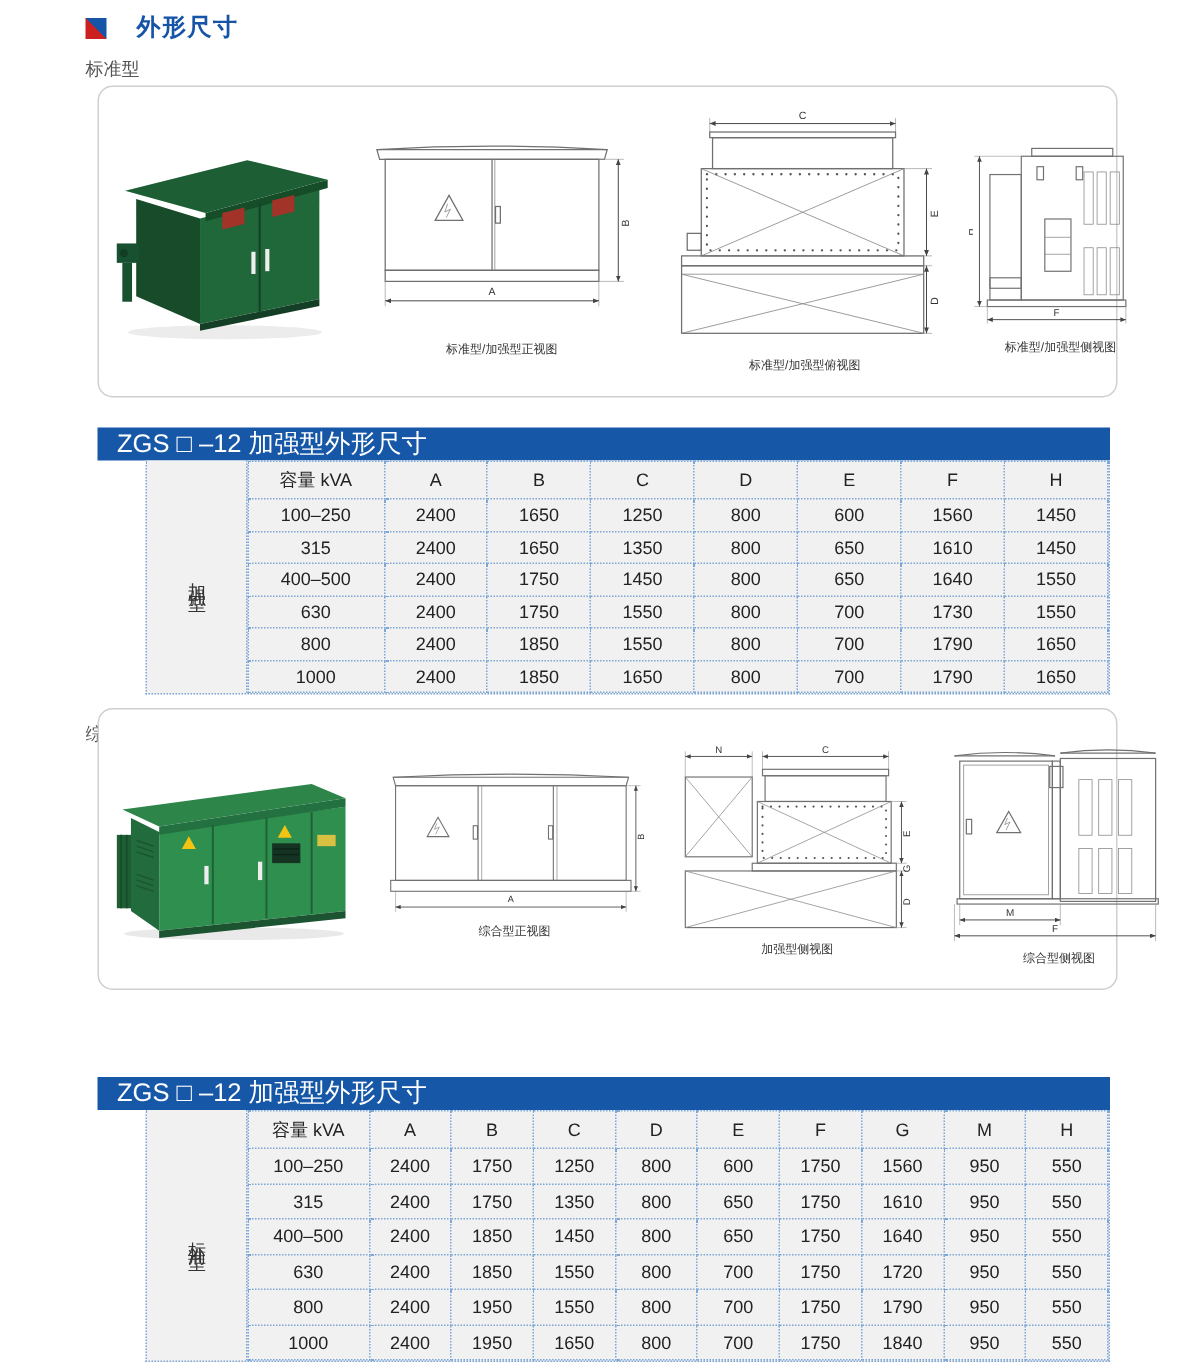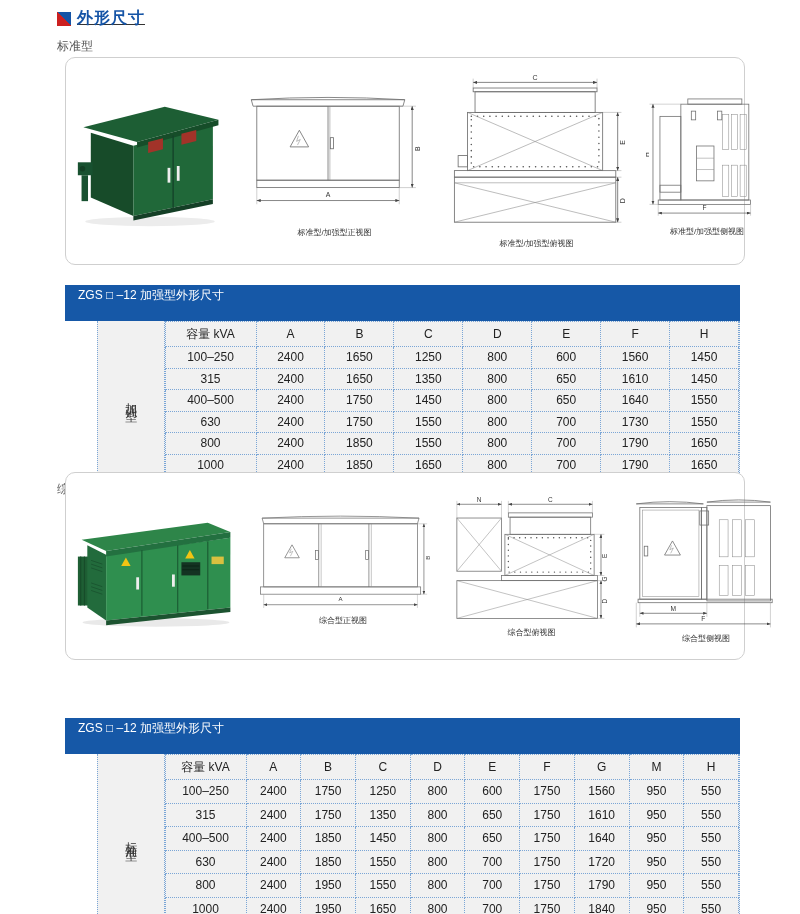--- a/index.html
+++ b/index.html
@@ -1,20 +1,20 @@
 <!DOCTYPE html>
 <html><head>
 <meta charset="utf-8">
 <style>
   html,body{margin:0;padding:0;background:#fff;}
   .page{position:relative;width:800px;height:914px;background:#ffffff;overflow:hidden;
         font-family:"Liberation Sans","DejaVu Sans",sans-serif;color:#333;}
 
   
-  .page-title{position:absolute;left:57px;top:8px;display:flex;align-items:center;gap:6px;text-decoration:underline;}
+  .page-title{position:absolute;left:57px;top:8px;display:flex;align-items:center;gap:20px;}
   .title-icon{width:14px;height:14px;display:inline-block;
      background:linear-gradient(to bottom left,#1554a6 50%,#cc2020 50%);}
   .title-text{font-size:16px;font-weight:bold;color:#1554a6;letter-spacing:1px;}
 
   .sec-label{position:absolute;left:57px;font-size:12px;color:#555;}
 
   
   .figure-box{position:absolute;left:65px;width:680px;border:1px solid #cfcfcf;border-radius:10px;
      background:#fff;display:flex;align-items:center;justify-content:space-between;
      padding:4px 10px;box-sizing:border-box;gap:18px;}
@@ -23,21 +23,21 @@
 
   svg text{font-family:"Liberation Sans","DejaVu Sans",sans-serif;font-size:7.5px;fill:#333;}
   .ln{stroke:#707070;stroke-width:.9;fill:none;}
   .lnt{stroke:#8a8a8a;stroke-width:.6;fill:none;}
   .dim{stroke:#444;stroke-width:.7;fill:none;}
   .ext{stroke:#999;stroke-width:.5;fill:none;}
   .dots{stroke:#555;stroke-width:1.6;fill:none;stroke-dasharray:0.1 6.5;stroke-linecap:round;}
 
   
   .dim-table{position:absolute;left:65px;width:675px;}
-  .bar{height:36px;background:#1658a7;color:#fff;font-size:12px;line-height:21px;
+  .bar{height:22px;background:#1658a7;color:#fff;font-size:17px;line-height:21px;
        padding-left:13px;box-sizing:border-box;}
   .tbl-wrap{display:flex;background:#f1f1f1;border:1px dotted #7ba6d6;border-top:none;box-sizing:border-box;margin-left:32px;}
   .side-label{width:70px;display:flex;align-items:center;justify-content:center;
       border-right:1px dotted #7ba6d6;box-sizing:border-box;}
   .side-label span{writing-mode:vertical-rl;text-orientation:upright;font-size:12px;
       letter-spacing:4px;color:#333;}
   table{border-collapse:collapse;table-layout:fixed;width:605px;}
   th,td{border:1px dotted #7ba6d6;text-align:center;font-size:12px;color:#222;
       font-weight:normal;padding:0;}
   th{height:24px;} td{height:20.5px;}
@@ -370,21 +370,21 @@
         <line class="ext" x1="168" y1="47" x2="180" y2="47"></line>
         <line class="ext" x1="168" y1="95" x2="180" y2="95"></line>
         <line class="dim" x1="176" y1="47" x2="176" y2="95" marker-start="url(#ar5)" marker-end="url(#ar5)"></line>
         <text x="183" y="72" transform="rotate(-90 183 72)" text-anchor="middle">E</text>
         <line class="ext" x1="172" y1="101" x2="180" y2="101"></line>
         <text x="183" y="99" transform="rotate(-90 183 99)" text-anchor="middle">G</text>
         <line class="ext" x1="172" y1="145" x2="180" y2="145"></line>
         <line class="dim" x1="176" y1="101" x2="176" y2="145" marker-start="url(#ar5)" marker-end="url(#ar5)"></line>
         <text x="183" y="125" transform="rotate(-90 183 125)" text-anchor="middle">D</text>
       </svg>
-      <div class="caption">综合型俯视图</div>
+      <div class="caption">加强型侧视图</div>
     </div>
 
     <div class="fig">
       <svg width="150" viewBox="0 0 170 162">
         <defs>
           <marker id="ar6" markerWidth="7" markerHeight="5" refX="6" refY="2.5" orient="auto-start-reverse">
             <path d="M0,0 L6,2.5 L0,5 z" fill="#444"></path>
             </marker>
           <pattern id="ph2" width="10" height="3.4" patternUnits="userSpaceOnUse">
             <line x1="0" y1="1" x2="10" y2="1" stroke="#777" stroke-width="1"></line>

